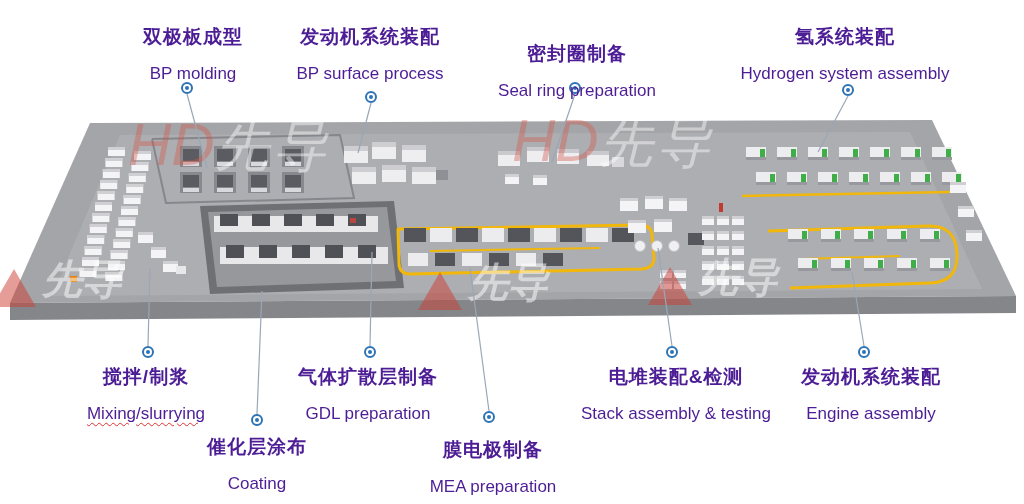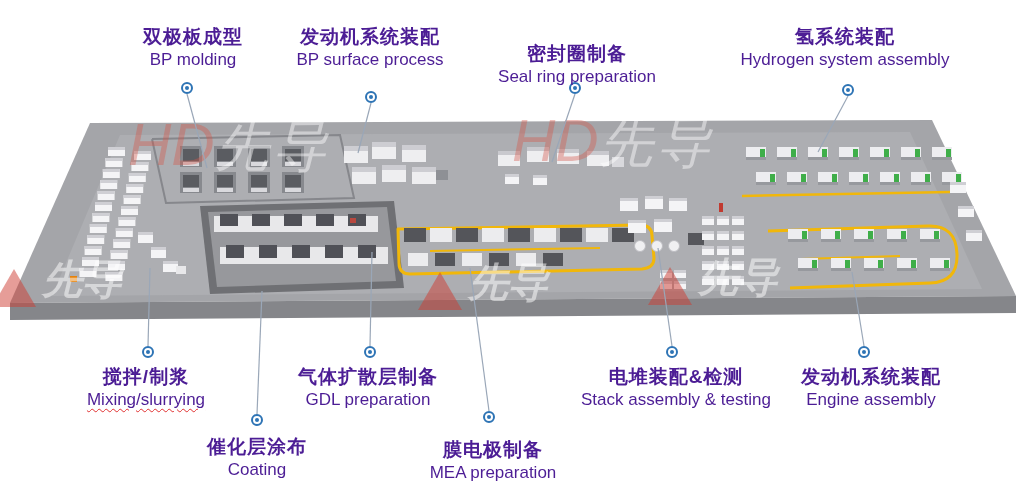--- a/index.html
+++ b/index.html
@@ -2,21 +2,21 @@
 <html><head>
 <meta charset="utf-8">
 <style>
   html,body{margin:0;padding:0;background:#fff;}
   .stage{position:relative;width:1024px;height:504px;background:#ffffff;overflow:hidden;
          font-family:"Liberation Sans","DejaVu Sans",sans-serif;}
   svg.layer{position:absolute;left:0;top:0;}
   
   .callout{position:absolute;text-align:center;color:#4c1d95;}
   .callout .zh{display:block;font-size:19px;font-weight:600;letter-spacing:1px;}
-  .callout .en{display:block;font-size:17px;font-weight:400;margin-top:0;}
+  .callout .en{display:block;font-size:17px;font-weight:400;margin-top:14px;}
   .u-spell{text-decoration:underline;text-decoration-style:wavy;text-decoration-color:#e03131;
            text-decoration-thickness:1px;text-underline-offset:3px;}
   
   .dot{position:absolute;width:8px;height:8px;border:2px solid #2e74b5;border-radius:50%;background:#fff;}
   .dot::after{content:"";position:absolute;left:2px;top:2px;width:4px;height:4px;border-radius:50%;background:#2e74b5;}
   
   .wm{position:absolute;font-weight:400;font-style:italic;pointer-events:none;white-space:nowrap;}
   .wm .lat{font-size:60px;color:rgba(213,85,72,0.38);}
   .wm .cjk{font-size:54px;color:rgba(255,255,255,0.45);letter-spacing:4px;}
   .wm-a{left:128px;top:110px;}

